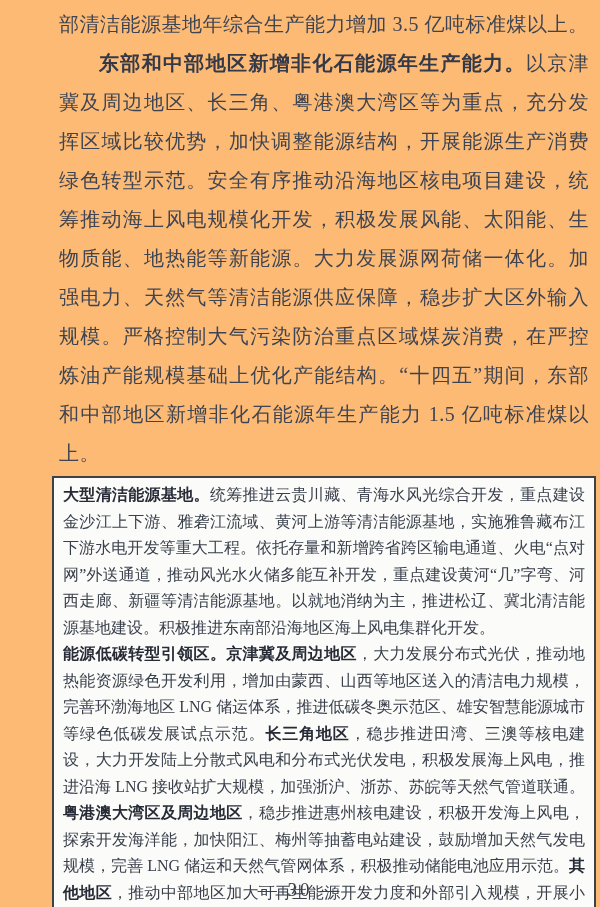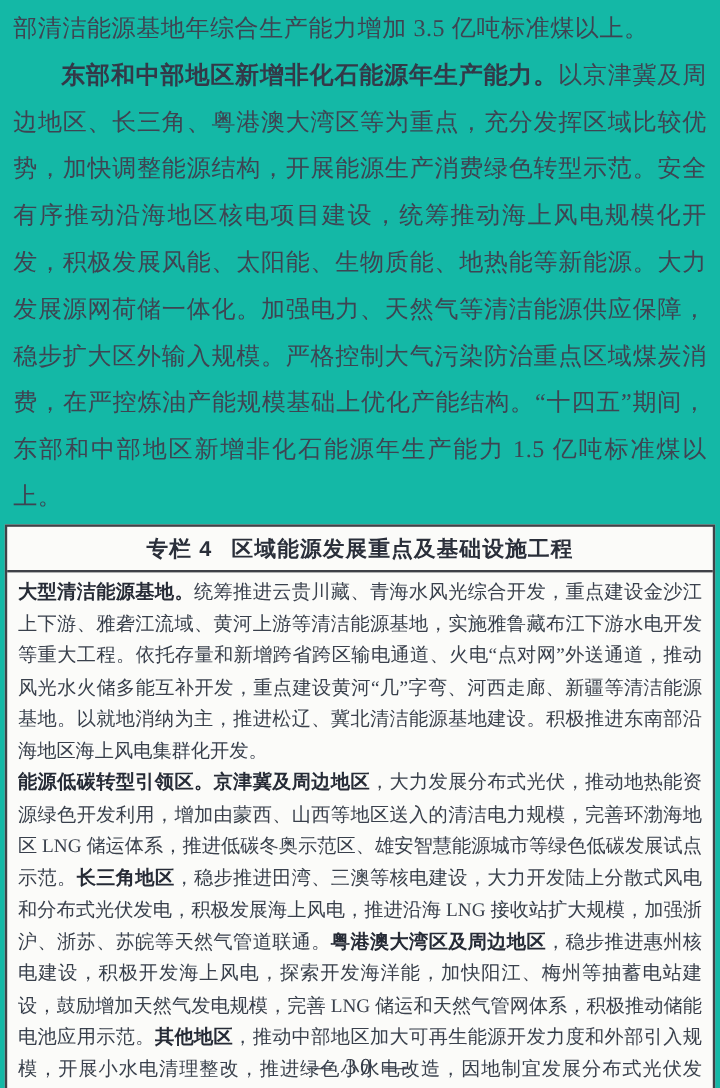--- a/index.html
+++ b/index.html
@@ -3,25 +3,26 @@
 <meta charset="utf-8">
 <style>
   html, body { margin: 0; padding: 0; }
   body { background: #ffffff; }
 
   .page {
     position: relative;
     width: 600px;
     height: 907px;
     margin: 0 auto;
-    background: #14b8a6;
+    background: #fdba74;
     font-family: "Liberation Serif", "DejaVu Serif", serif;
     color: #3e4452;
     overflow: hidden;
     box-sizing: border-box;
+    padding-left: 48px;
   }
 
   
   .body-text {
     padding: 5px 11px 0 11px;
     font-size: 20px;
     line-height: 39px;
     text-align: justify;
     letter-spacing: 0.5px;
   }
@@ -81,23 +82,20 @@
 <body>
 
 <div class="page">
 
   <div class="body-text" id="bodyText">
       <p class="body-para"><span class="seg-normal">部清洁能源基地年综合生产能力增加 3.5 亿吨标准煤以上。</span></p>
       <p class="body-para indent"><span class="seg-emphasis">东部和中部地区新增非化石能源年生产能力。</span><span class="seg-normal">以京津冀及周边地区、长三角、粤港澳大湾区等为重点，充分发挥区域比较优势，加快调整能源结构，开展能源生产消费绿色转型示范。安全有序推动沿海地区核电项目建设，统筹推动海上风电规模化开发，积极发展风能、太阳能、生物质能、地热能等新能源。大力发展源网荷储一体化。加强电力、天然气等清洁能源供应保障，稳步扩大区外输入规模。严格控制大气污染防治重点区域煤炭消费，在严控炼油产能规模基础上优化产能结构。“十四五”期间，东部和中部地区新增非化石能源年生产能力 1.5 亿吨标准煤以上。</span></p>
     </div>
 
   <div class="column-box">
-    <div class="column-box-header">
-      <span class="box-label">专栏 4</span><span>区域能源发展重点及基础设施工程</span>
-    </div>
     <div class="column-box-body" id="boxBody">
         <p class="box-para"><span class="seg-bold">大型清洁能源基地。</span><span class="seg-normal">统筹推进云贵川藏、青海水风光综合开发，重点建设金沙江上下游、雅砻江流域、黄河上游等清洁能源基地，实施雅鲁藏布江下游水电开发等重大工程。依托存量和新增跨省跨区输电通道、火电“点对网”外送通道，推动风光水火储多能互补开发，重点建设黄河“几”字弯、河西走廊、新疆等清洁能源基地。以就地消纳为主，推进松辽、冀北清洁能源基地建设。积极推进东南部沿海地区海上风电集群化开发。</span></p>
         <p class="box-para"><span class="seg-bold">能源低碳转型引领区。京津冀及周边地区</span><span class="seg-normal">，大力发展分布式光伏，推动地热能资源绿色开发利用，增加由蒙西、山西等地区送入的清洁电力规模，完善环渤海地区 LNG 储运体系，推进低碳冬奥示范区、雄安智慧能源城市等绿色低碳发展试点示范。</span><span class="seg-bold">长三角地区</span><span class="seg-normal">，稳步推进田湾、三澳等核电建设，大力开发陆上分散式风电和分布式光伏发电，积极发展海上风电，推进沿海 LNG 接收站扩大规模，加强浙沪、浙苏、苏皖等天然气管道联通。</span><span class="seg-bold">粤港澳大湾区及周边地区</span><span class="seg-normal">，稳步推进惠州核电建设，积极开发海上风电，探索开发海洋能，加快阳江、梅州等抽蓄电站建设，鼓励增加天然气发电规模，完善 LNG 储运和天然气管网体系，积极推动储能电池应用示范。</span><span class="seg-bold">其他地区</span><span class="seg-normal">，推动中部地区加大可再生能源开发力度和外部引入规模，开展小水电清理整改，推进绿色小水电改造，因地制宜发展分布式光伏发电，建设黄河中</span></p>
       </div>
   </div>
 
   <div class="page-number">— 30 —</div>
 
 </div>
 

